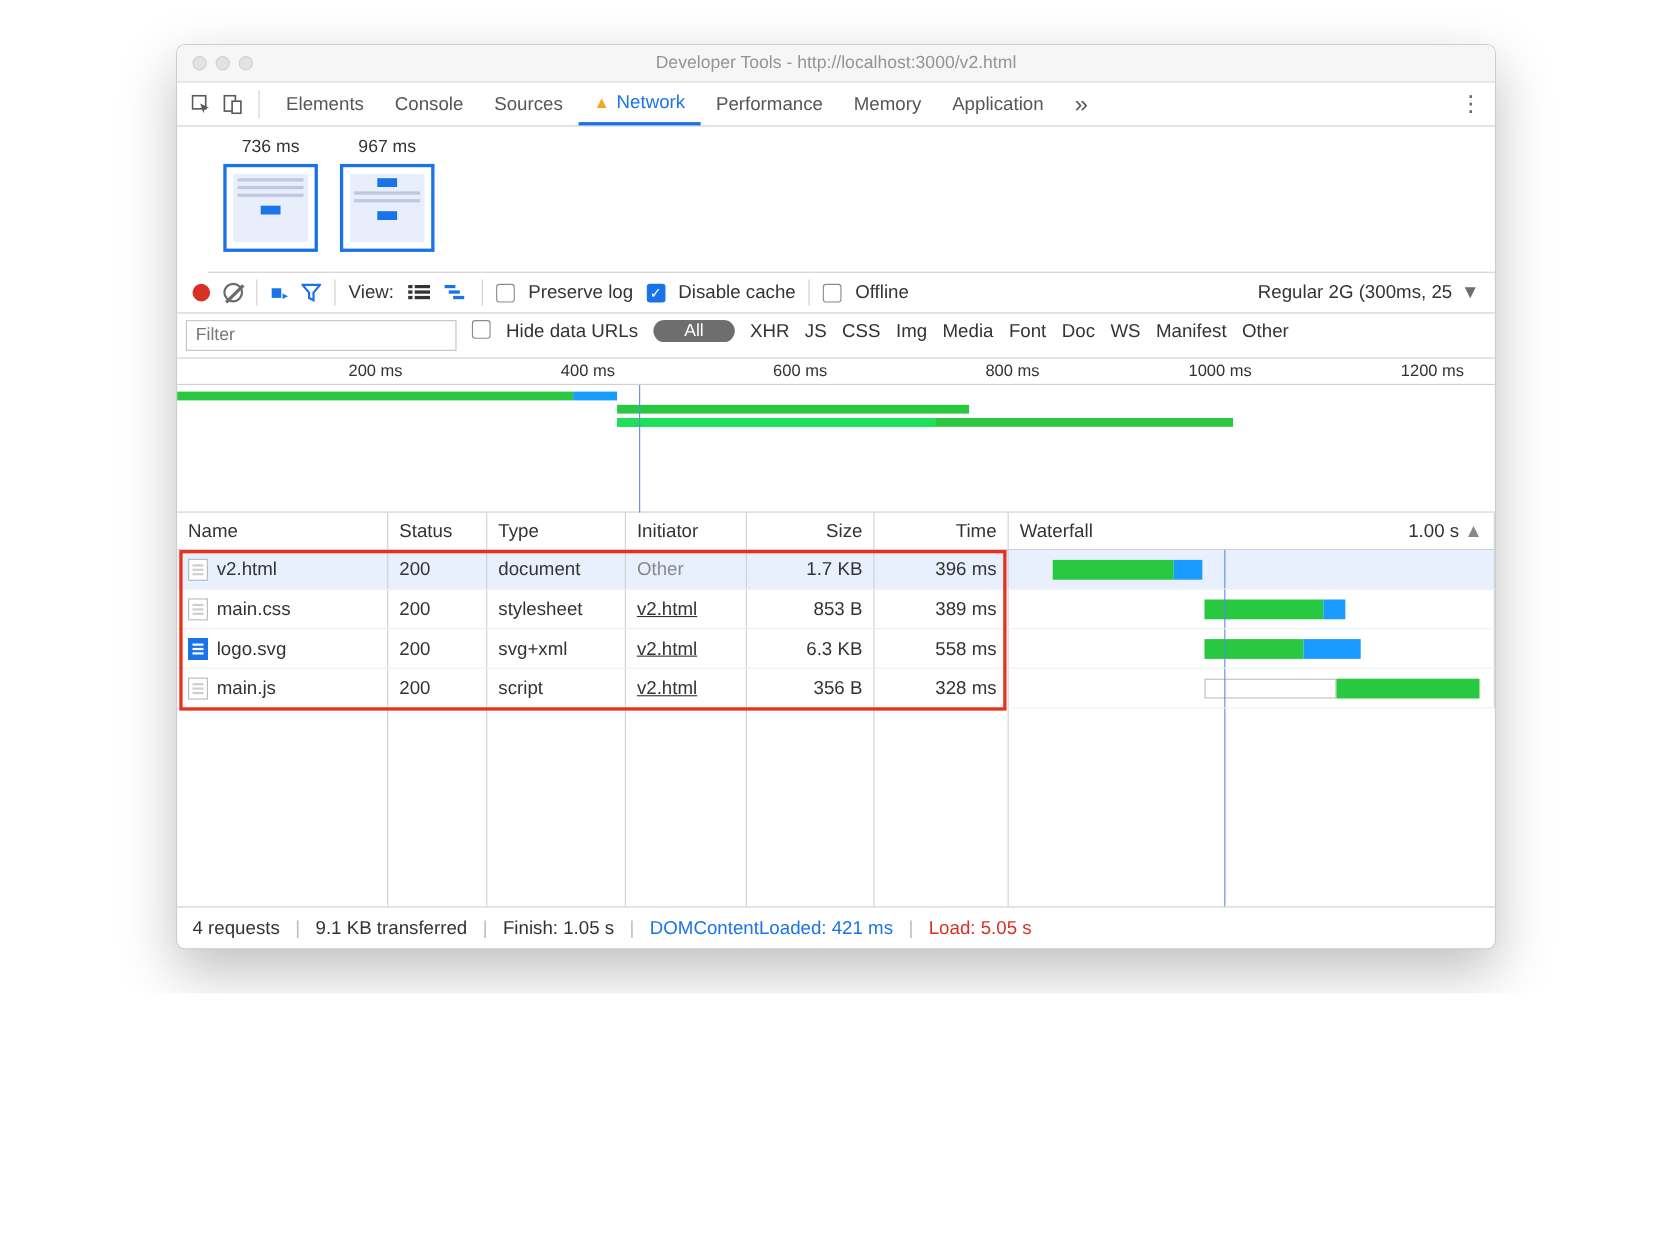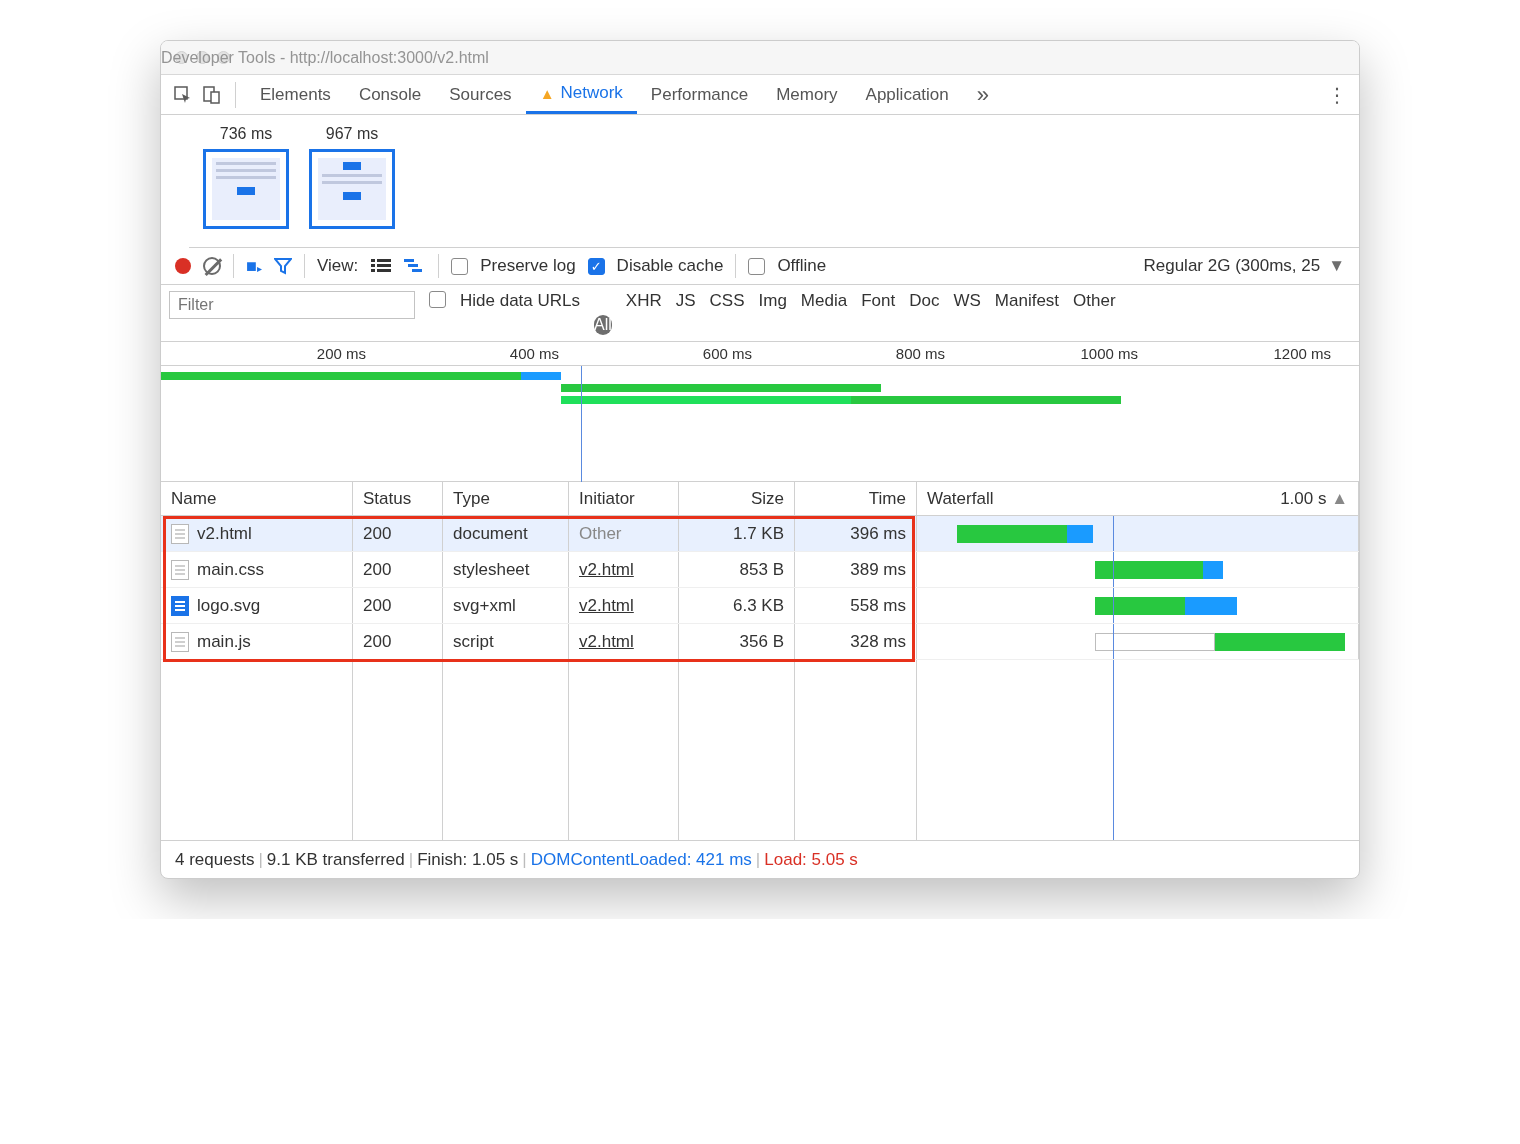--- a/index.html
+++ b/index.html
@@ -1,21 +1,21 @@
 <!DOCTYPE html>
 <html><head>
 <meta charset="utf-8">
 <style>
   * { box-sizing: border-box; margin: 0; padding: 0; font-family: -apple-system, "Helvetica Neue", Arial, sans-serif; }
   body { background: #fff; }
   .window { width: 1200px; margin: 40px auto; border: 1px solid #ccc; border-radius: 8px; overflow: hidden; box-shadow: 0 20px 50px rgba(0,0,0,.25); background:#fff; }
   .titlebar { height: 34px; background: #f6f6f6; border-bottom: 1px solid #d8d8d8; display:flex; align-items:center; position:relative; }
   .traffic { display:flex; gap:8px; padding-left:14px; }
   .dot { width:13px; height:13px; border-radius:50%; background:#e3e3e3; border:1px solid #d0d0d0; }
-  .title { position:absolute; left:0; right:0; text-align:left; font-size:16px; color:#949494; }
+  .title { position:absolute; left:0; right:0; text-align:center; font-size:16px; color:#949494; }
   .tabbar { display:flex; align-items:center; border-bottom:1px solid #d0d0d0; height:40px; font-size:17px; color:#555; padding:0 8px; }
   .tabbar .tool { width:28px; height:28px; display:flex; align-items:center; justify-content:center; color:#5a5a5a; }
   .tabbar .sep { width:1px; height:26px; background:#d0d0d0; margin:0 10px; }
   .tabbar .tab { padding:0 14px; height:100%; display:flex; align-items:center; cursor:pointer; gap:6px; }
   .tabbar .tab.active { color:#1a73e8; border-bottom:3px solid #1a73e8; }
   .tabbar .spacer { flex:1; }
   .warn-tri { color:#f5a623; font-size:15px; }
   .filmstrip { display:flex; gap:20px; padding:10px 14px 18px; border-bottom:1px solid #d0d0d0;margin-left:28px; }
   .shot { display:flex; flex-direction:column; align-items:center; }
   .shot .cap { font-size:16px; color:#333; margin-bottom:6px; }
@@ -31,21 +31,21 @@
   .cam { color:#1a73e8; font-size:18px; }
   .funnel { color:#1a73e8; font-size:19px; }
   .viewbtn { width:22px; height:18px; display:inline-flex; align-items:center; justify-content:center; }
   .cb { width:17px; height:17px; border:1.5px solid #8a8a8a; border-radius:3px; display:inline-flex; align-items:center; justify-content:center; background:#fff; }
   .cb.checked { background:#1a73e8; border-color:#1a73e8; color:#fff; font-size:13px; }
   .lbl { white-space:nowrap; }
   .throttle { display:flex; align-items:center; gap:8px; margin-left:auto; overflow:hidden; }
   .throttle .tri { color:#6e6e6e; }
   .filterbar { display:flex; align-items:flex-start; gap:14px; padding:6px 8px; border-bottom:1px solid #d0d0d0; font-size:17px; color:#333; }
   .filterbar input { width:246px; height:28px; border:1px solid #c3c3c3; padding:0 8px; font-size:16px; color:#888; }
-  .pill { background:#6e6e6e; color:#fff; border-radius:10px; padding:1px 0; font-size:16px;margin-top:24px; }
+  .pill { background:#6e6e6e; color:#fff; border-radius:10px; padding:1px 28px; font-size:16px; }
   .timeline { border-bottom:1px solid #d0d0d0; position:relative; height:140px; }
   .ticks { display:flex; font-size:15px; color:#333; height:24px; align-items:center; padding:0 20px; border-bottom:1px solid #d0d0d0; }
   .ticks span { flex:1; text-align:right; padding-right:8px; }
   .tl-body { position:relative; height:116px; }
   .tl-bar { position:absolute; height:8px; }
   .vline { position:absolute; top:0; bottom:0; width:1px; background:#5a8adf; }
   .gridhdr { display:flex; border-bottom:1px solid #d0d0d0; font-size:17px; color:#333; height:34px; align-items:center; }
   .gridhdr > div, .row > div { border-right:1px solid #d0d0d0; height:100%; display:flex; align-items:center; padding:0 10px; }
   .c-name{width:192px;} .c-status{width:90px;} .c-type{width:126px;} .c-init{width:110px;} .c-size{width:116px; justify-content:flex-end;} .c-time{width:122px; justify-content:flex-end;} .c-wf{flex:1; position:relative;}
   .gridhdr .c-wf { justify-content:space-between; }
@@ -57,21 +57,21 @@
   .fico { width:18px; height:20px; border:1px solid #b8b8b8; margin-right:8px; background:linear-gradient(#fff,#fff); display:inline-block; position:relative; }
   .fico::before{content:"";position:absolute;top:4px;left:3px;right:3px;height:2px;background:#cfcfcf;box-shadow:0 4px 0 #cfcfcf,0 8px 0 #cfcfcf;}
   .fico.svg{background:#1a73e8;border-color:#1a73e8;}
   .fico.svg::before{background:#fff;box-shadow:0 4px 0 #fff,0 8px 0 #fff;}
   .wf-bar { position:absolute; top:9px; height:18px; }
   .wf-outline { position:absolute; top:9px; height:18px; border:1px solid #bdbdbd; }
   .wf-vline { position:absolute; top:0; bottom:0; width:1px; background:#5a8adf; }
   .highlight-box { position:absolute; border:3px solid #e8311a; pointer-events:none; }
   .empty-rows { height:180px; display:flex; }
   .empty-rows > div { border-right:1px solid #d0d0d0; }
-  .statusbar { border-top:1px solid #d0d0d0; height:38px; display:flex; align-items:center; padding:0 14px; font-size:17px; color:#333; gap:4px; }
+  .statusbar { border-top:1px solid #d0d0d0; height:38px; display:flex; align-items:center; padding:0 14px; font-size:17px; color:#333; gap:14px; }
   .statusbar .sepc{color:#bcbcbc;}
   .statusbar .dcl{color:#1a73e8;}
   .statusbar .ld{color:#d93025;}
   svg { display:block; }
 </style>
 </head>
 <body>
 
 <div class="window">
 

